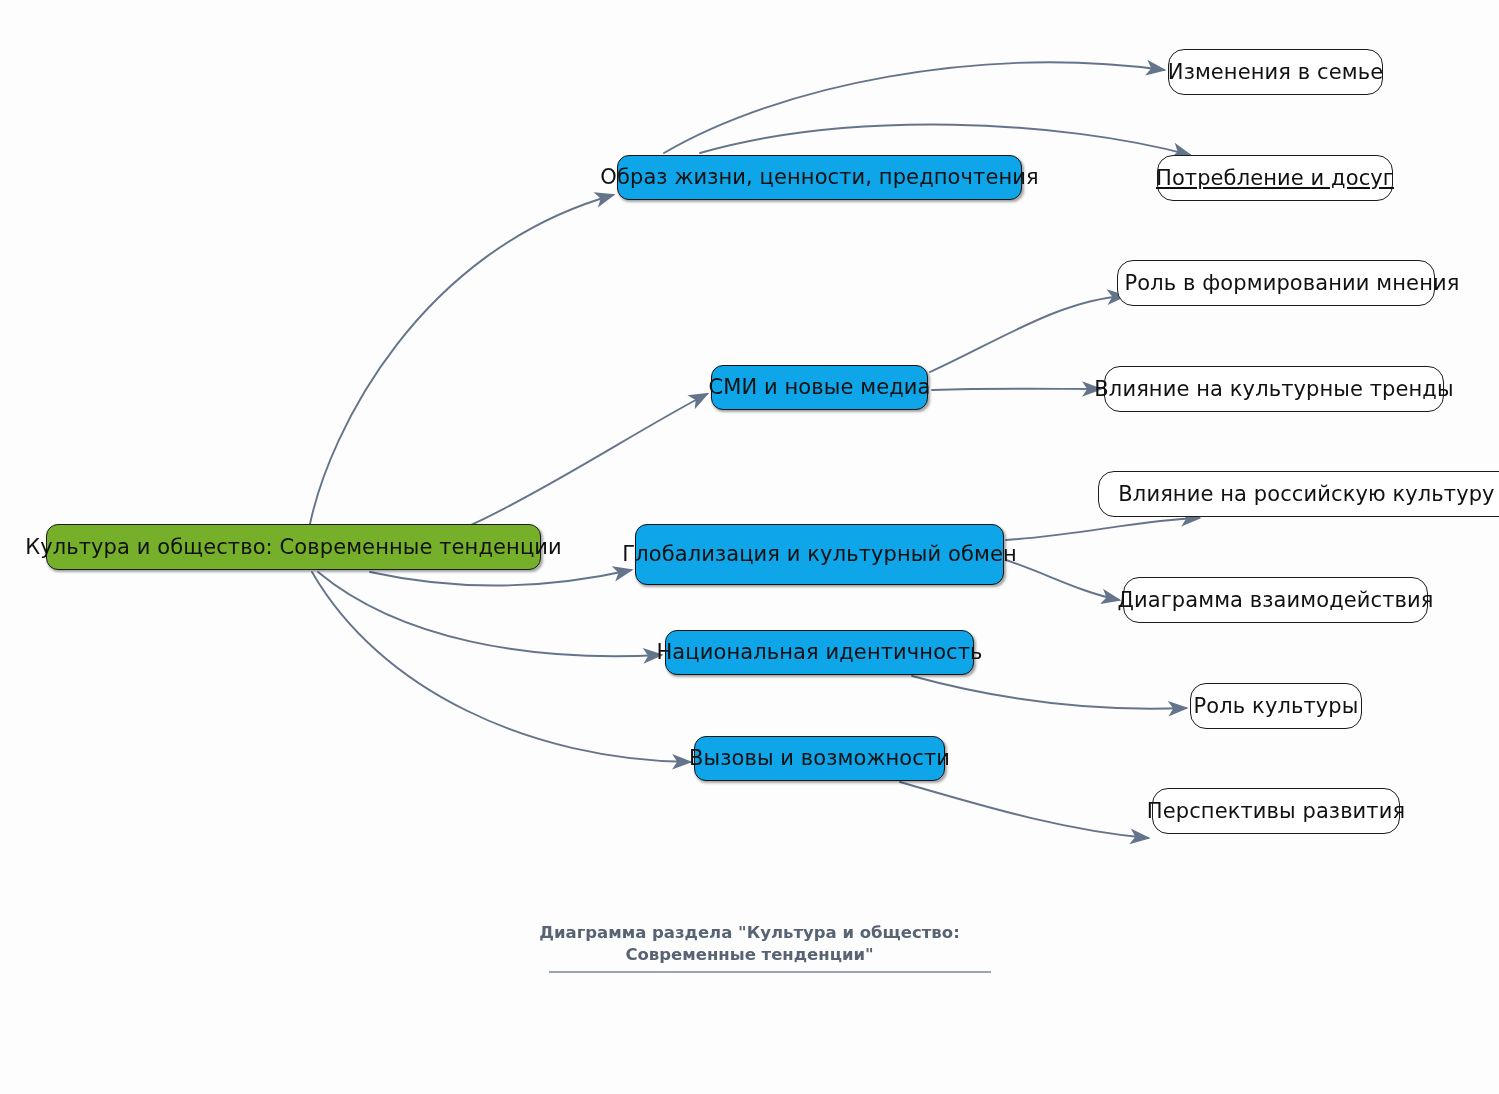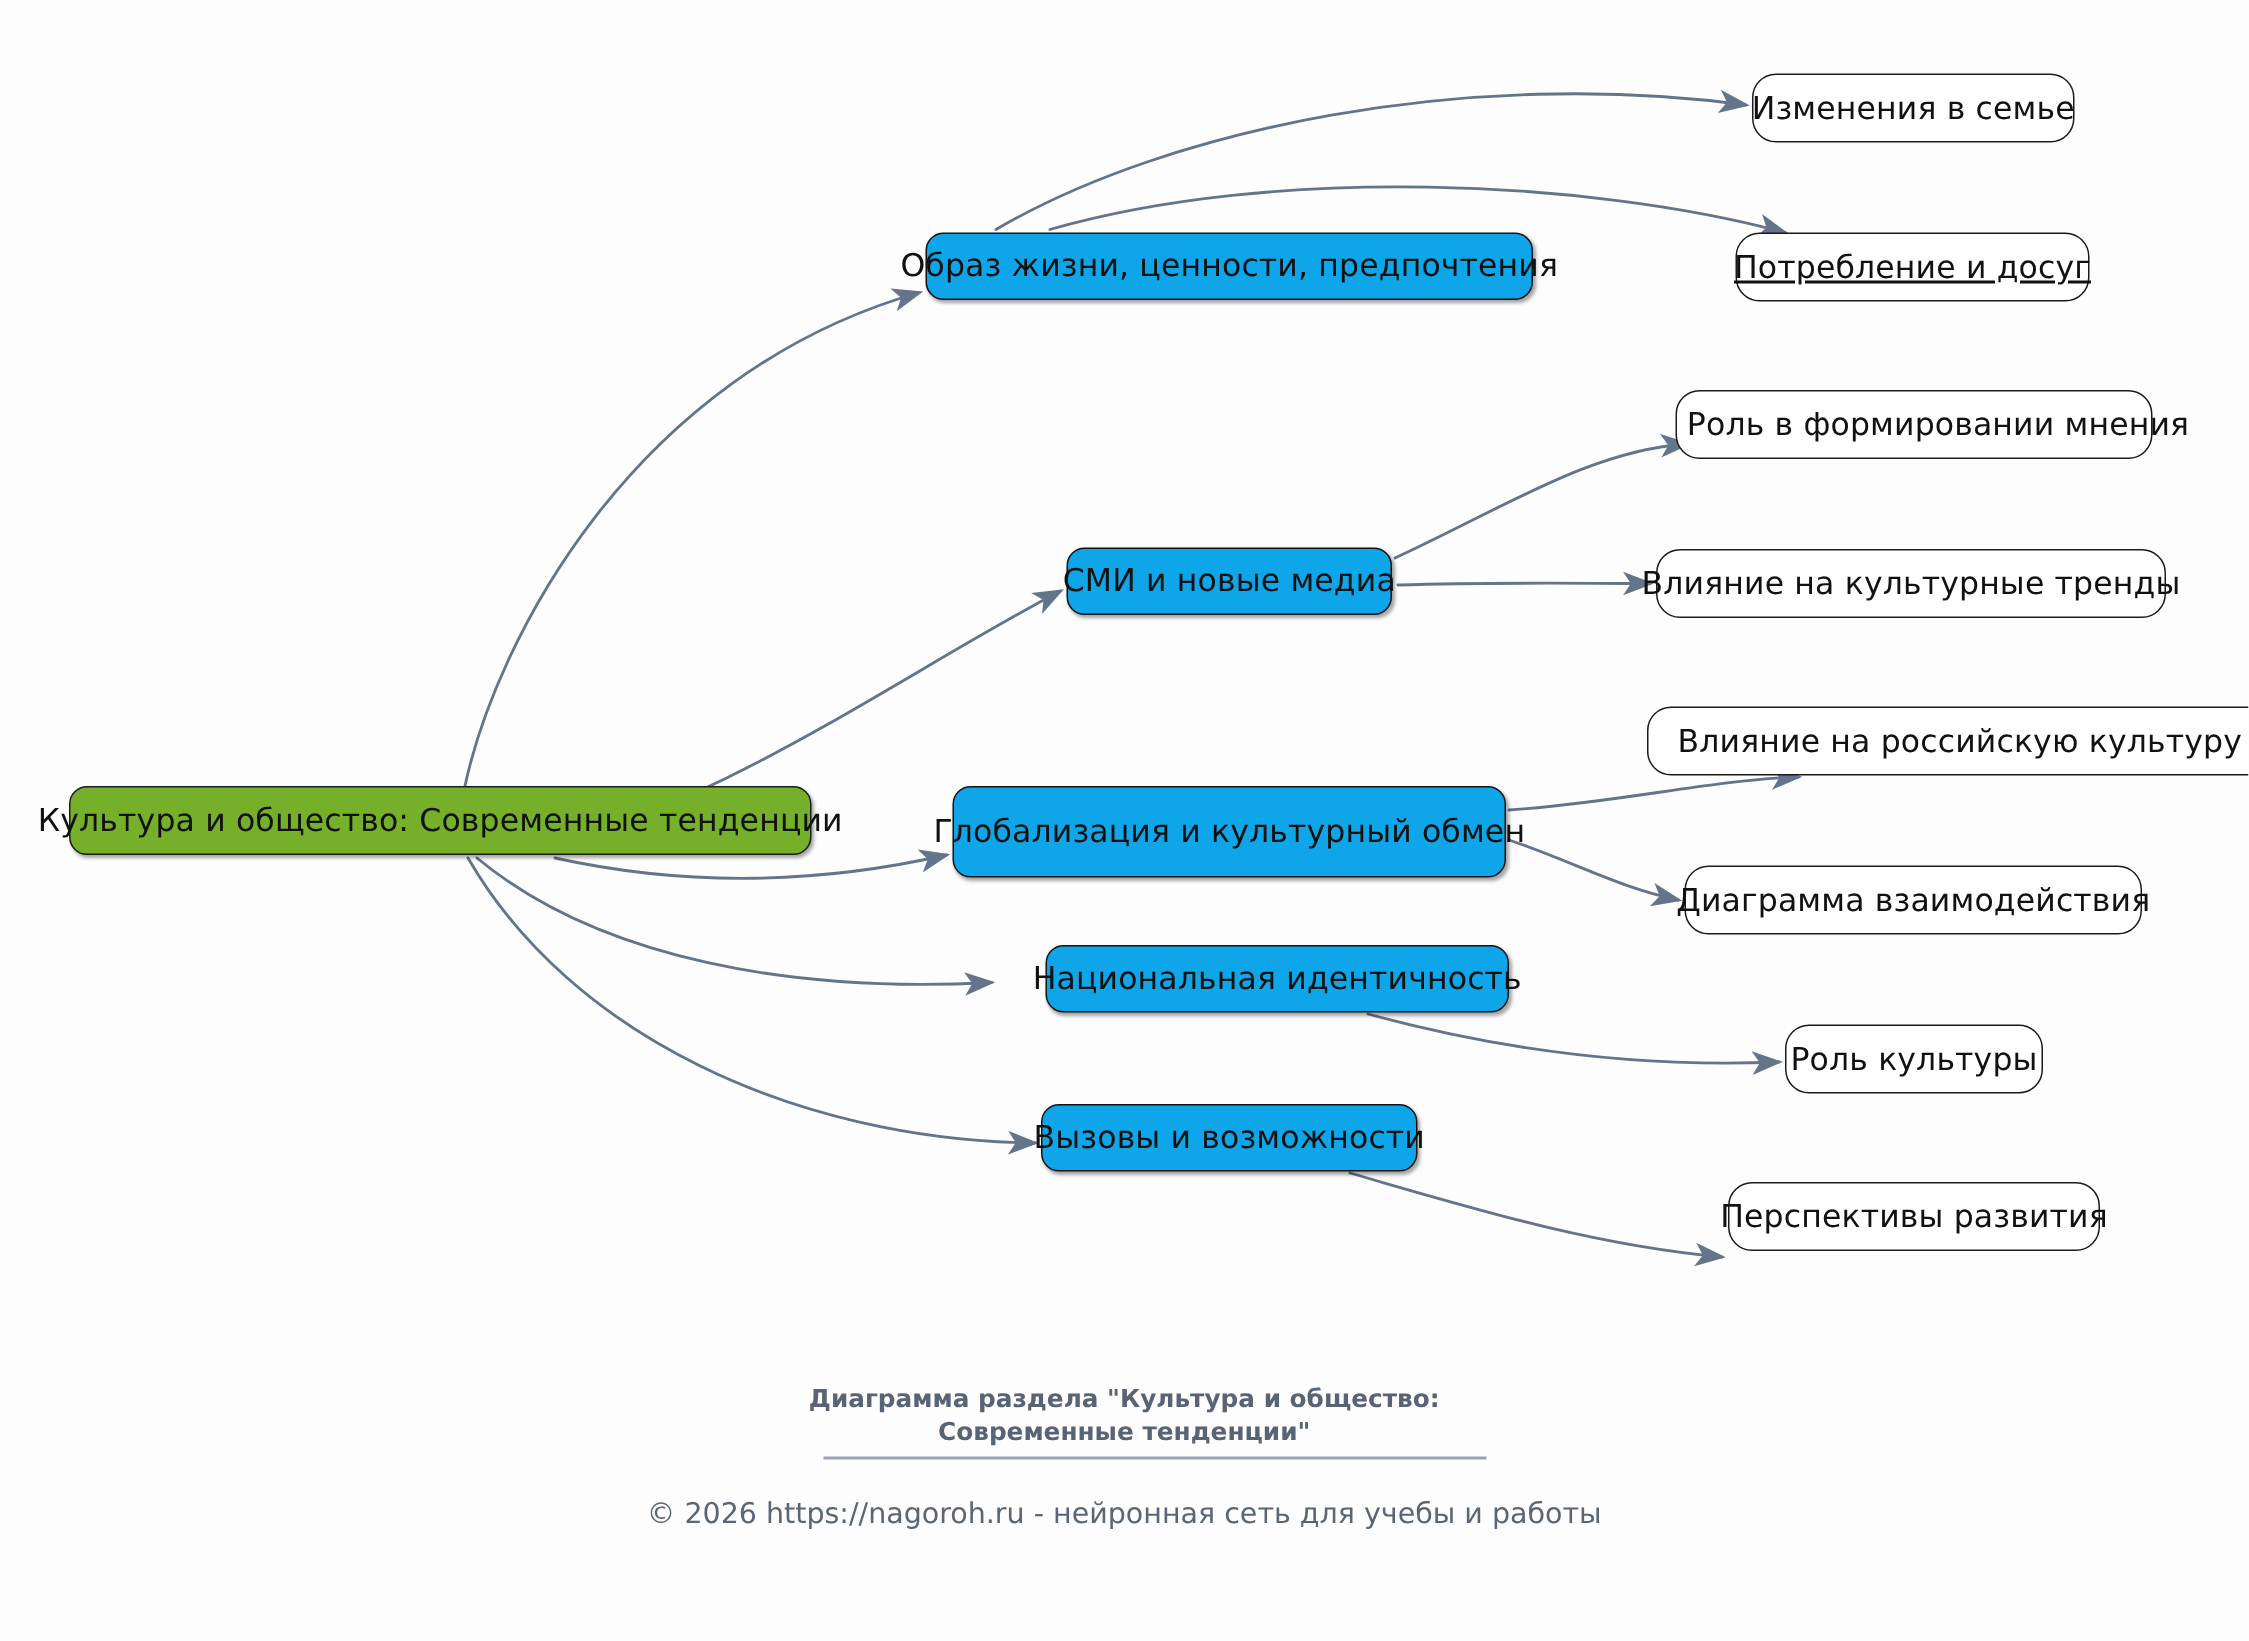--- a/index.html
+++ b/index.html
@@ -134,36 +134,35 @@
       </div>
       <div class="node branch" style="left: 635px; top: 524px; width: 369px; height: 61px;">
         <span>Глобализация и культурный обмен</span>
       </div>
       <div class="node leaf" style="left: 1098px; top: 471px; width: 417px; height: 46px;">
         <span>Влияние на российскую культуру</span>
       </div>
       <div class="node leaf" style="left: 1123px; top: 577px; width: 305px; height: 46px;">
         <span>Диаграмма взаимодействия</span>
       </div>
-      <div class="node branch" style="left: 665px; top: 630px; width: 309px; height: 45px; margin-left: 32px;">
+      <div class="node branch" style="left: 665px; top: 630px; width: 309px; height: 45px;">
         <span>Национальная идентичность</span>
       </div>
       <div class="node leaf" style="left: 1190px; top: 683px; width: 172px; height: 46px;">
         <span>Роль культуры</span>
       </div>
       <div class="node branch" style="left: 694px; top: 736px; width: 251px; height: 45px;">
         <span>Вызовы и возможности</span>
       </div>
       <div class="node leaf" style="left: 1152px; top: 788px; width: 248px; height: 46px;">
         <span>Перспективы развития</span>
       </div>
     </div>
 
   <div class="footer footer-title">
     <div>Диаграмма раздела "Культура и общество:</div>
     <div>Современные тенденции"</div>
   </div>
 
   <div class="footer-rule"></div>
 
-  <div class="footer footer-copy">© 2026 https://nagoroh.ru - нейронная сеть для учебы и работы</div>
 
 </div>
 
 </body></html>

